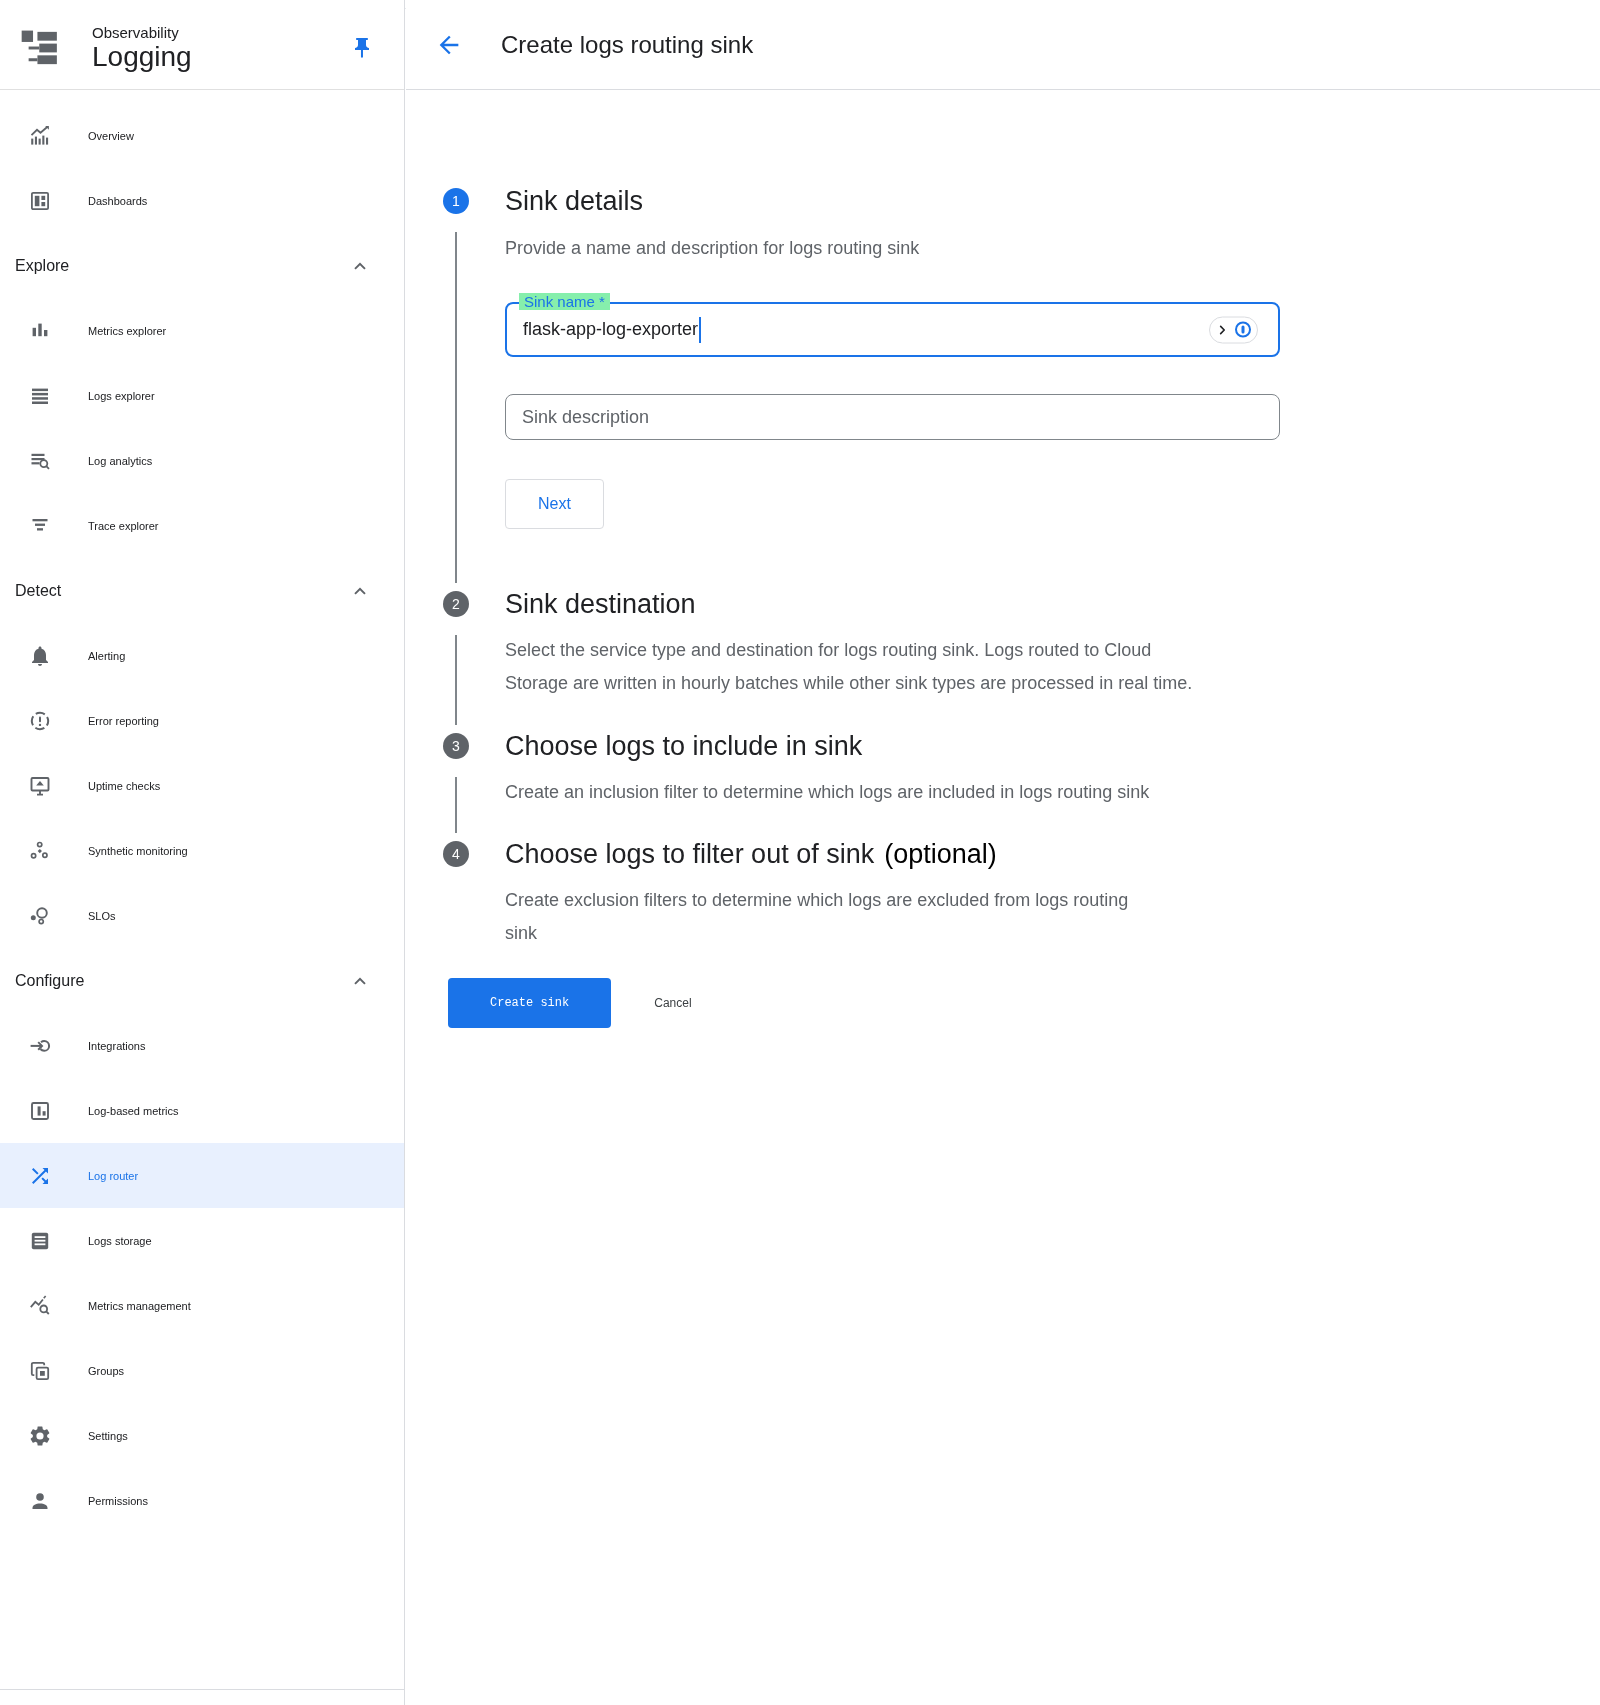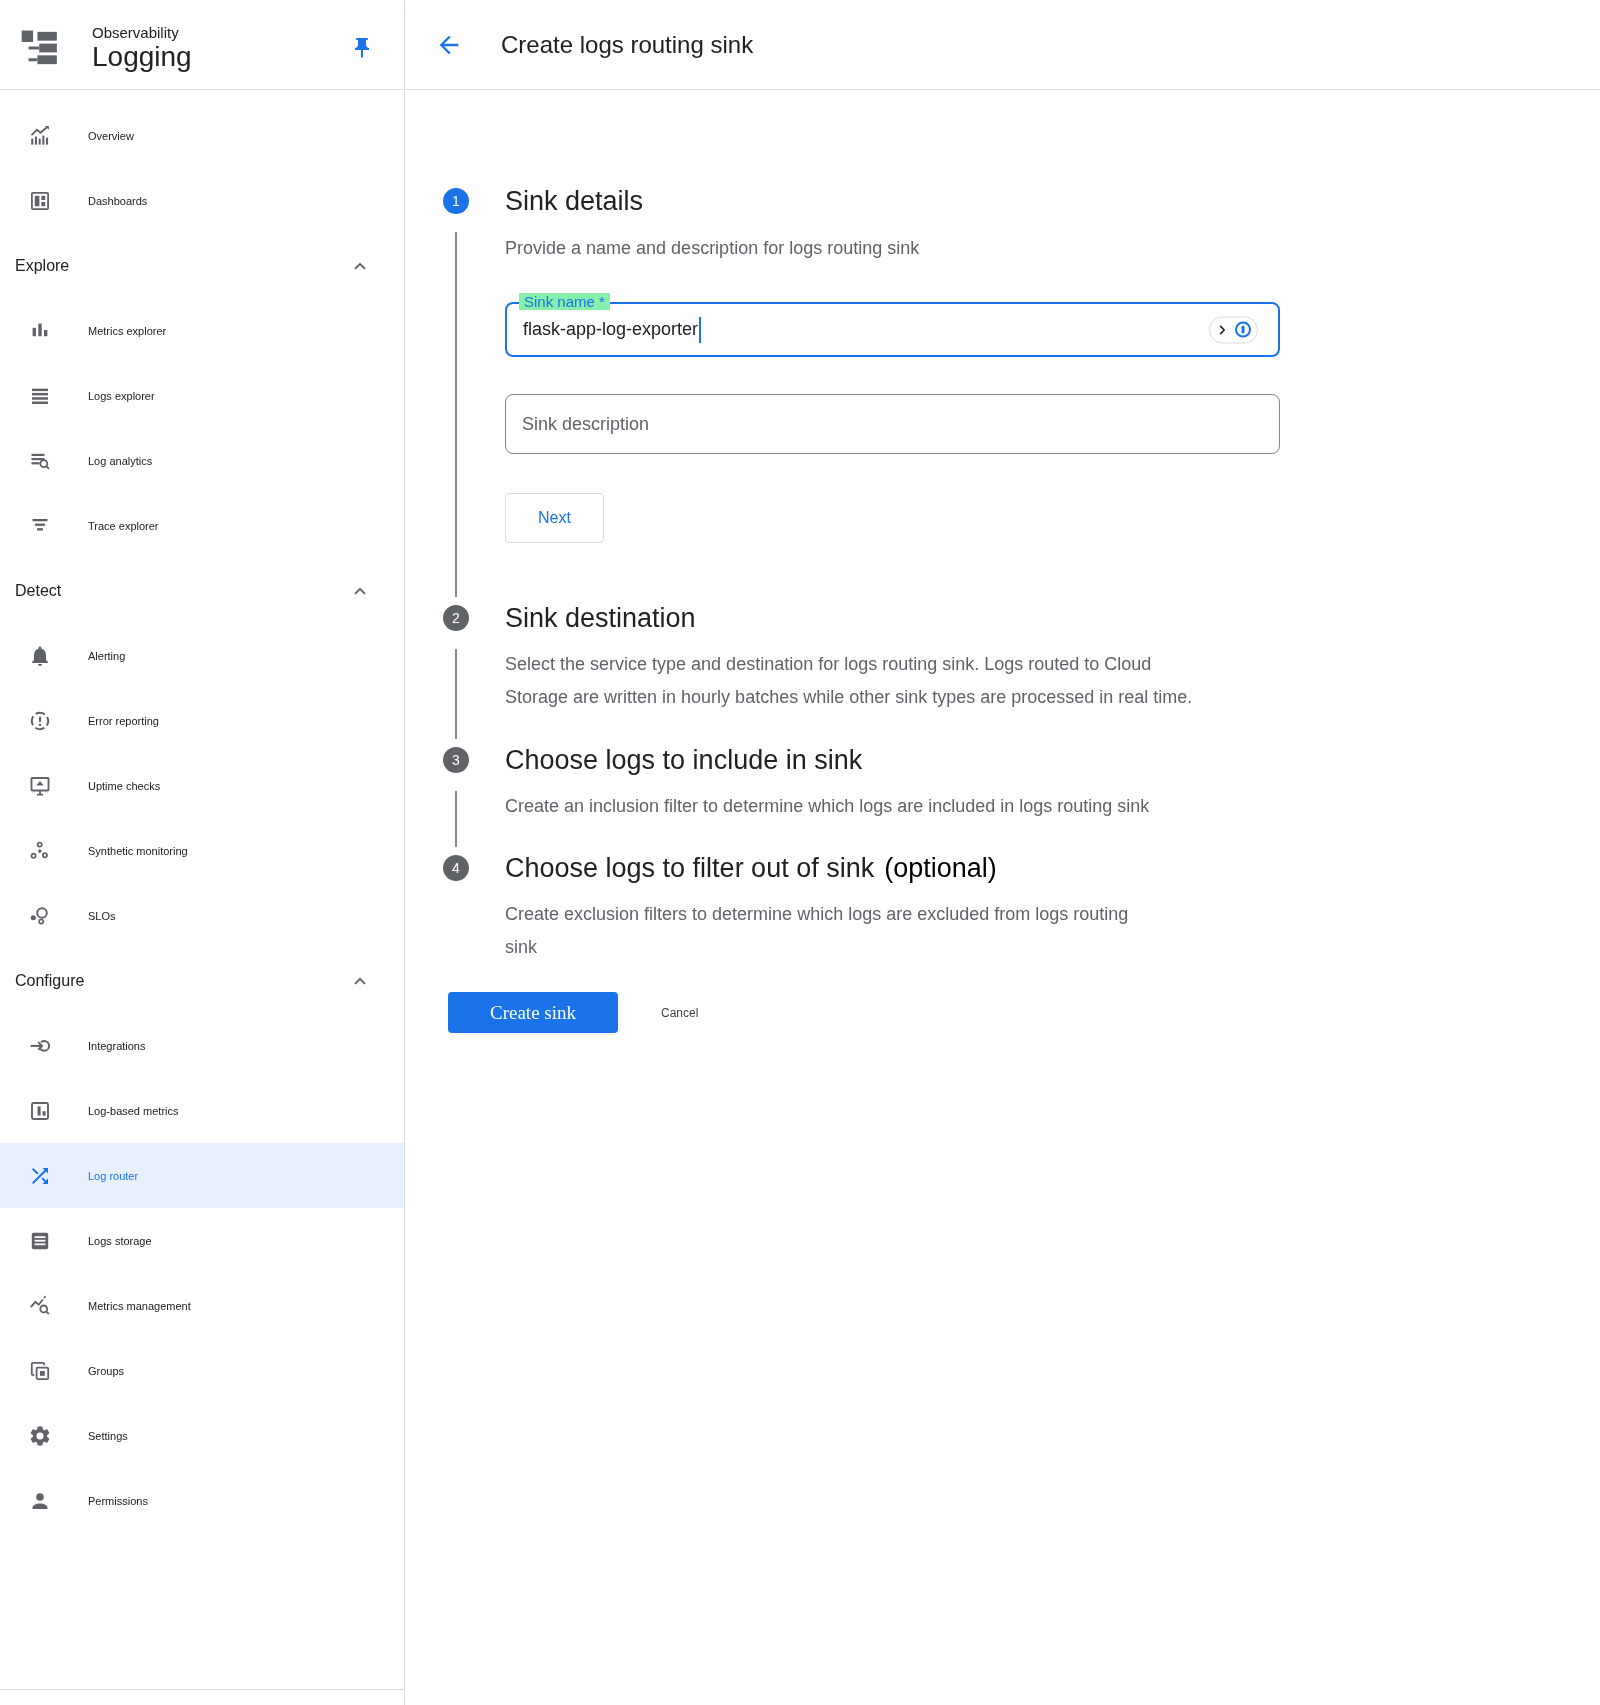--- a/index.html
+++ b/index.html
@@ -51,27 +51,27 @@
 
   .field-name { width:775px; height:55px; border:2px solid #1a73e8; border-radius:8px; position:relative; margin-top:40px; display:flex; align-items:center; padding:0 16px; background:#fff; cursor:text; }
   .field-name .float-label { position:absolute; top:-11px; left:12px; background:#86efac; padding:0 5px; font-size:15px; color:#1a73e8; white-space:nowrap; }
   .field-name .value { font-size:18px; color:#202124; }
   .caret { display:inline-block; width:2px; height:26px; background:#1a73e8; margin-left:1px; }
   .pm-pill { position:absolute; right:20px; top:50%; transform:translateY(-50%); width:49px; height:27px; border:1px solid #dadce0; border-radius:14px; background:#fff; display:flex; align-items:center; justify-content:space-evenly; cursor:pointer; }
   .pm-chev { width:13px; height:13px; color:#202124; }
   .op-circle { width:16px; height:16px; border-radius:50%; border:2.5px solid #1a73e8; position:relative; background:#fff; }
   .op-circle .bar { position:absolute; left:50%; top:50%; transform:translate(-50%,-50%); width:3px; height:8px; background:#1a73e8; border-radius:1.5px; }
 
-  .field-desc { width:775px; height:60px; border:1px solid #80868b; border-radius:8px; margin-top:37px; font-size:18px; color:#202124; padding:0 16px; font-family:inherit; outline:none; background:#fff; display:block; }
+  .field-desc { width:775px; height:46px; border:1px solid #80868b; border-radius:8px; margin-top:37px; font-size:18px; color:#202124; padding:0 16px; font-family:inherit; outline:none; background:#fff; display:block; }
   .field-desc::placeholder { color:#5f6368; opacity:1; }
 
   .btn-next { margin-top:39px; height:50px; padding:0 32px; background:#fff; border:1px solid #dadce0; border-radius:4px; color:#1a73e8; font-size:16px; font-weight:500; font-family:inherit; cursor:pointer; display:block; }
 
   .actions { display:flex; align-items:center; margin-top:28px; margin-left:5px; padding-bottom:60px; }
-  .btn-create { height:41px; padding:0 42px; background:#1a73e8; color:#fff; border:none; border-radius:4px; font-size:19px; font-weight:500; font-family:Liberation Serif, serif; cursor:pointer; }
+  .btn-create { height:50px; padding:0 42px; background:#1a73e8; color:#fff; border:none; border-radius:4px; font-size:12px; font-weight:500; font-family:Liberation Mono, monospace; cursor:pointer; }
   .btn-cancel { margin-left:37px; background:none; border:none; color:#3c4043; font-size:12px; font-weight:500; font-family:inherit; cursor:pointer; }
 </style>
 </head>
 <body>
 
 <svg width="0" height="0" style="position:absolute" aria-hidden="true">
   <defs>
     <symbol id="i-logo" viewBox="0 0 24 24" fill="currentColor">
       <rect x="2" y="2.5" width="6.2" height="6.2"></rect>
       <rect x="10.6" y="3.2" width="10.6" height="4.8"></rect>

